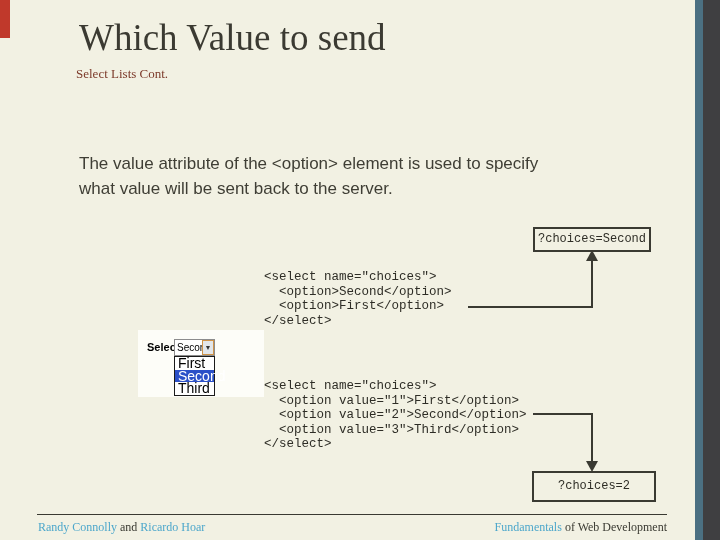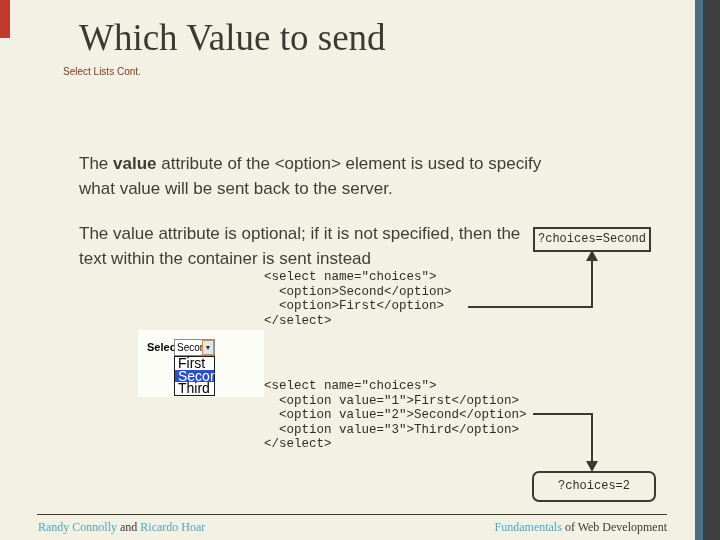--- a/index.html
+++ b/index.html
@@ -13,32 +13,32 @@
   .teal-bar{position:absolute; left:695px; top:0; width:8px; height:540px; background:#4b7082;}
   .dark-bar{position:absolute; left:703px; top:0; width:17px; height:540px; background:#3f3f41;}
 
   
   .title{
     position:absolute; left:79px; top:16px;
     font-family:"Liberation Serif", serif; font-size:37px; font-weight:normal;
     color:#3b3a32; margin:0; letter-spacing:0;
   }
   .subtitle{
-    position:absolute; left:63px; top:66px;
-    font-family:Liberation Sans, sans-serif; font-size:10px; color:#7c3a2a;
+    position:absolute; left:76px; top:66px;
+    font-family:Liberation Serif, serif; font-size:13px; color:#7c3a2a;
   }
 
   
   .para{
     position:absolute; left:79px; width:470px;
     font-size:17px; line-height:25px; color:#3f3e35;
   }
   .para.p1{top:134px;}
   .para.p2{top:204px;}
-  .para b{font-weight:bold;}
+  .para b{font-weight:normal;}
 
   
   .code{
     position:absolute; left:264px;
     font-family:"Liberation Mono","DejaVu Sans Mono", monospace;
     font-size:12.5px; line-height:14.6px; color:#2e2d26;
   }
   .code.c1{top:270px;}
   .code.c2{top:379px;}
   .code-line{white-space:pre;}
@@ -63,21 +63,21 @@
   .dropdown-item{height:12.5px; line-height:12.5px; font-size:14px; padding-left:3px; color:#000;}
   .dropdown-item.hl{background:#2b50c8; color:#fff;}
 
   
   .resbox{
     position:absolute; border:2px solid #3a3a32; box-sizing:border-box;
     font-family:"Liberation Mono","DejaVu Sans Mono", monospace;
     font-size:12px; color:#2e2d26; text-align:center;
   }
   .resbox.top{left:533px; top:227px; width:118px; height:25px; line-height:21px;}
-  .resbox.bottom{left:532px; top:471px; width:124px; height:31px; line-height:27px;border-radius:7px;}
+  .resbox.bottom{left:532px; top:471px; width:124px; height:31px; line-height:27px;}
 
   
   .line{position:absolute; background:#3a3a32;}
   .hline1{left:468px; top:306px; width:124px; height:2px;}
   .vline1{left:591px; top:259px; width:2px; height:49px;}
   .hline2{left:533px; top:413px; width:60px; height:2px;}
   .vline2{left:591px; top:413px; width:2px; height:50px;}
   .head{position:absolute; width:0; height:0;}
   .head-up{left:586px; top:250px; border-left:6px solid transparent; border-right:6px solid transparent; border-bottom:11px solid #3a3a32;}
   .head-down{left:586px; top:461px; border-left:6px solid transparent; border-right:6px solid transparent; border-top:11px solid #3a3a32;}
@@ -99,21 +99,20 @@
 
   <div class="red-bar"></div>
   <div class="teal-bar"></div>
   <div class="dark-bar"></div>
 
   <h1 class="title">Which Value to send</h1>
   <div class="subtitle">Select Lists Cont.</div>
 
   <p class="para p1"><span>The </span><b>value</b><span> attribute of the &lt;option&gt; element is used to specify what value will be sent back to the server.</span></p>
 
-  <p class="para p2">The value attribute is optional; if it is not specified, then the text within the container is sent instead</p>
 
   <div class="code c1">
     <div class="code-line">&lt;select name="choices"&gt;</div>
     <div class="code-line">  &lt;option&gt;Second&lt;/option&gt;</div>
     <div class="code-line">  &lt;option&gt;First&lt;/option&gt;</div>
     <div class="code-line">&lt;/select&gt;</div>
   </div>
 
   <div class="code c2">
     <div class="code-line">&lt;select name="choices"&gt;</div>

